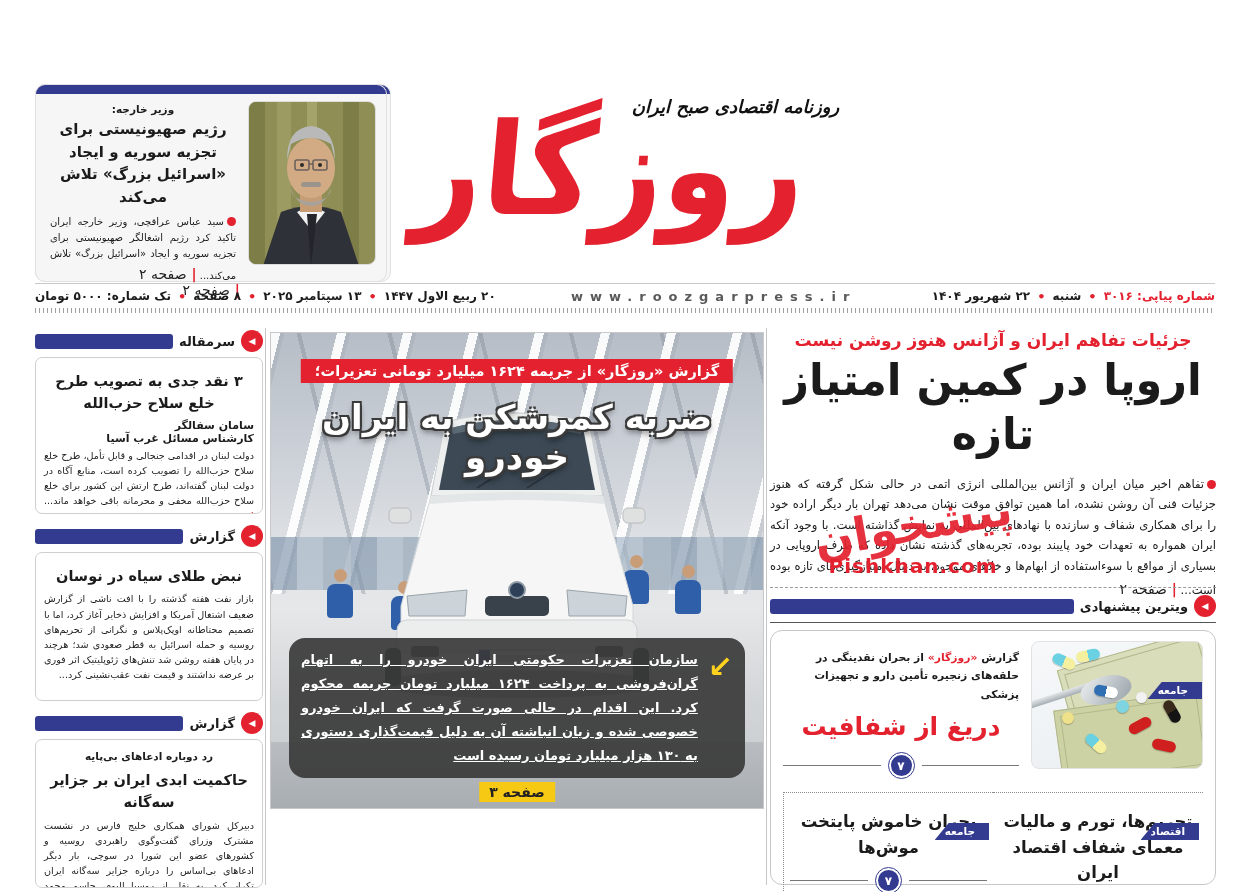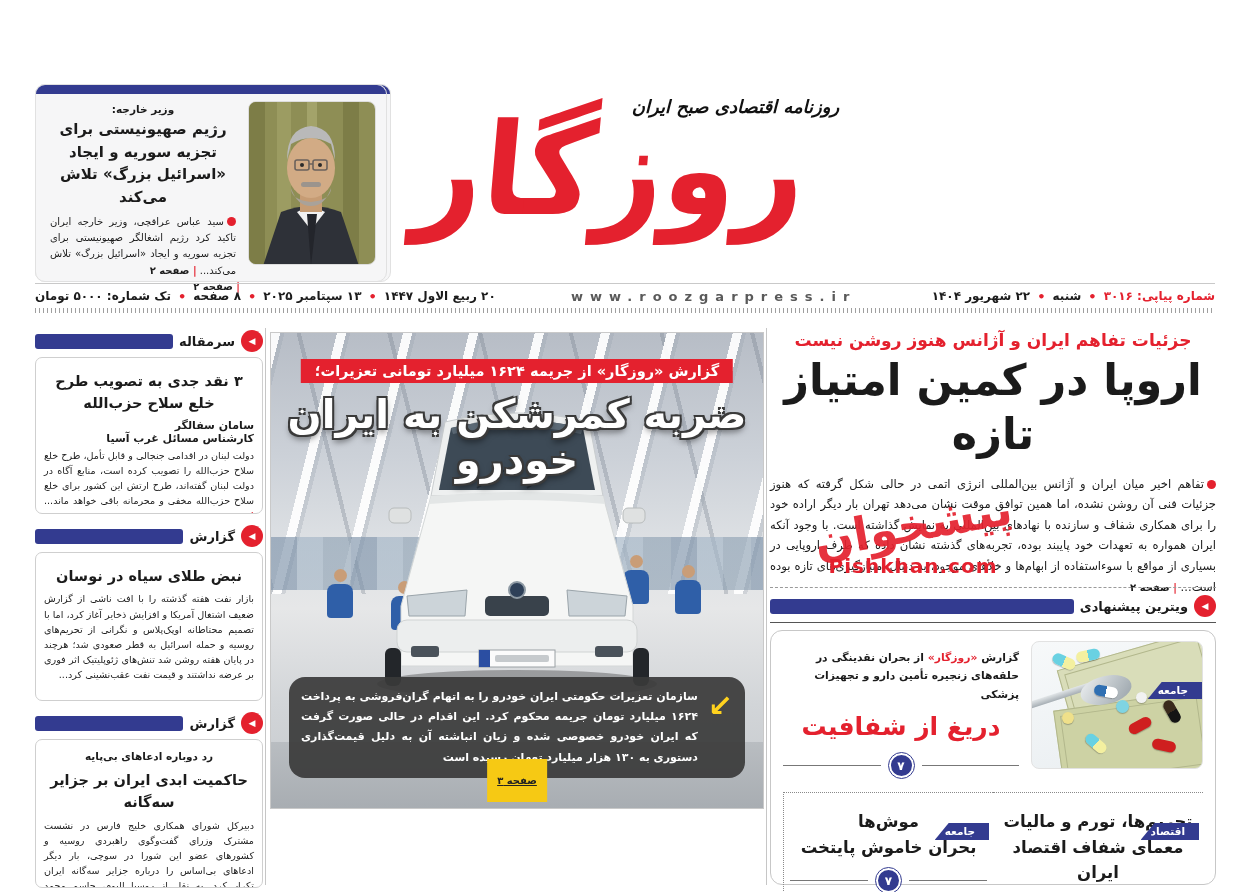--- a/index.html
+++ b/index.html
@@ -16,21 +16,21 @@
   
   .tcard{position:absolute;background:#f6f6f7;border:1px solid #e1e1e1;border-radius:10px;}
   .tcard::before{content:"";position:absolute;top:0;left:0;right:0;height:9px;background:var(--navy);border-radius:9px 9px 0 0;}
   .tcard-inner{display:flex;gap:8px;padding:16px 10px 8px 10px;height:100%;}
   .portrait{width:128px;height:164px;border-radius:8px;overflow:hidden;flex:none;border:1px solid #ddd;}
   .tcard-text{flex:1;text-align:center;padding:0 4px;}
   .tcard-label{font-size:10.5px;font-weight:bold;margin:2px 0 3px;}
   .tcard-headline{font-size:16.5px;font-weight:bold;line-height:1.5;}
   .tcard-body{margin-top:6px;font-size:10px;line-height:1.62;text-align:justify;font-weight:500;}
   .bullet{display:inline-block;width:9px;height:9px;border-radius:50%;background:var(--red);margin-left:3px;vertical-align:-1px;}
-  .pref{font-weight:bold;font-size:10px;white-space:nowrap;margin-left:40px;}
+  .pref{font-weight:normal;font-size:14px;white-space:nowrap;margin-left:40px;}
   .pref::before{content:"| ";color:var(--red);font-weight:bold;}
 
   .card-left{left:35px;top:84px;width:356px;height:198px;}
   .card-right{left:0;right:863px;top:84px;width:352px;height:198px;}
   .card-right .tcard-headline{font-size:15px;}
 
   
   .logo-block{position:absolute;left:455px;top:70px;width:350px;height:210px;text-align:center;color:var(--red);
     font-weight:bold;font-size:118px;line-height:200px;letter-spacing:-5px;transform:skewX(-5deg) scaleY(1.08);}
   .tagline{position:absolute;left:628px;top:96px;width:215px;text-align:center;font-family:"DejaVu Serif",serif;
@@ -76,28 +76,28 @@
                repeating-linear-gradient(76deg,rgba(110,120,134,.30) 0 4px,rgba(255,255,255,0) 4px 88px);}
   .equipband{position:absolute;left:0;right:0;top:43%;height:11%;opacity:.65;
     background:repeating-linear-gradient(90deg,#7e93aa 0 26px,#a3b5c6 26px 52px,#8fa2b4 52px 80px);}
   .floor{position:absolute;left:0;right:0;bottom:0;height:14%;background:linear-gradient(#b9bdc1,#a8adb2);}
   .worker{position:absolute;width:30px;}
   .worker .head{width:13px;height:13px;border-radius:50%;background:#c99d77;margin:0 auto;}
   .worker .torso{width:26px;height:34px;border-radius:8px 8px 4px 4px;background:#2f5fa8;margin:2px auto 0;}
   .car-svg{position:absolute;left:50%;transform:translateX(-50%);bottom:108px;}
   .photo-kicker{position:absolute;top:26px;left:50%;transform:translateX(-50%);background:var(--red);color:#fff;
     font-size:14.5px;font-weight:bold;padding:4px 14px;white-space:nowrap;}
-  .photo-headline{position:absolute;top:58px;left:0;right:0;text-align:center;color:#fff;font-size:40px;font-weight:bold;
+  .photo-headline{position:absolute;top:64px;left:0;right:0;text-align:center;color:#fff;font-size:34px;font-weight:bold;
     text-shadow:2px 2px 0 #3a3a3a,-2px 2px 0 #3a3a3a,2px -2px 0 #3a3a3a,-2px -2px 0 #3a3a3a,0 4px 6px rgba(0,0,0,.5);}
   .caption-box{position:absolute;left:18px;right:18px;bottom:30px;background:rgba(58,58,58,.92);border-radius:16px;
     color:#fff;padding:10px 12px;display:flex;gap:10px;align-items:flex-start;}
   .caption-arrow{color:#ffd21e;font-size:30px;font-weight:bold;line-height:1;flex:none;margin-top:4px;}
-  .caption-text{font-size:11px;font-weight:bold;line-height:1.85;text-align:justify;}
+  .caption-text{font-size:13px;font-weight:bold;line-height:1.85;text-align:justify;text-decoration:underline;}
   .page-badge{position:absolute;bottom:6px;left:50%;transform:translateX(-50%);background:#f6c914;color:#222;
-    font-size:10px;font-weight:bold;padding:16px 10px;text-decoration:underline;}
+    font-size:14px;font-weight:bold;padding:2px 10px;}
 
   
   .col-right{position:absolute;left:770px;top:330px;width:446px;}
   .lead-kicker{color:var(--red);font-size:17px;font-weight:bold;text-align:center;}
   .lead-headline{font-size:43px;font-weight:bold;text-align:center;line-height:1.25;letter-spacing:-1px;margin-top:4px;}
   .lead-body{margin-top:12px;font-size:11.6px;line-height:1.78;text-align:justify;}
   .watermark{position:absolute;top:168px;left:38px;width:210px;text-align:center;color:var(--red);pointer-events:none;}
   .wm-fa{display:block;font-size:46px;font-weight:bold;transform:rotate(-10deg);opacity:.92;}
   .wm-en{display:block;font-size:20px;font-weight:bold;letter-spacing:1px;margin-top:2px;direction:ltr;}
   .dashed-sep{position:absolute;top:257px;left:0;right:0;border-top:1px dashed #9a9a9a;}
@@ -378,22 +378,22 @@
           <div class="sc-line">تحریم‌ها، تورم و مالیات</div>
           <div class="sc-line">معمای شفاف اقتصاد ایران</div>
           <div class="pagerow">
             <span class="line"></span>
             <span class="pcircle">۳</span>
             <span class="line"></span>
           </div>
         </div>
         <div class="sc-cell">
           <span class="tab">جامعه</span>
+          <div class="sc-line">بحران خاموش پایتخت</div>
           <div class="sc-line">موش‌ها</div>
-          <div class="sc-line">بحران خاموش پایتخت</div>
           <div class="pagerow">
             <span class="line"></span>
             <span class="pcircle">۷</span>
             <span class="line"></span>
           </div>
         </div>
       </div>
     </div>
   </section>
 

